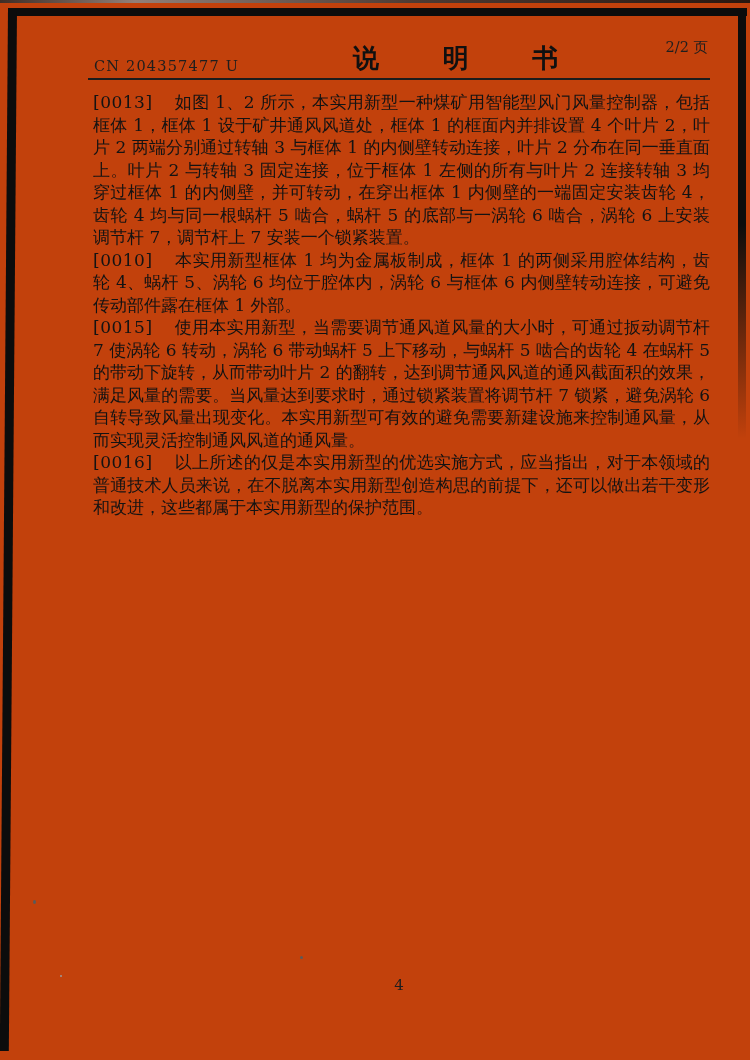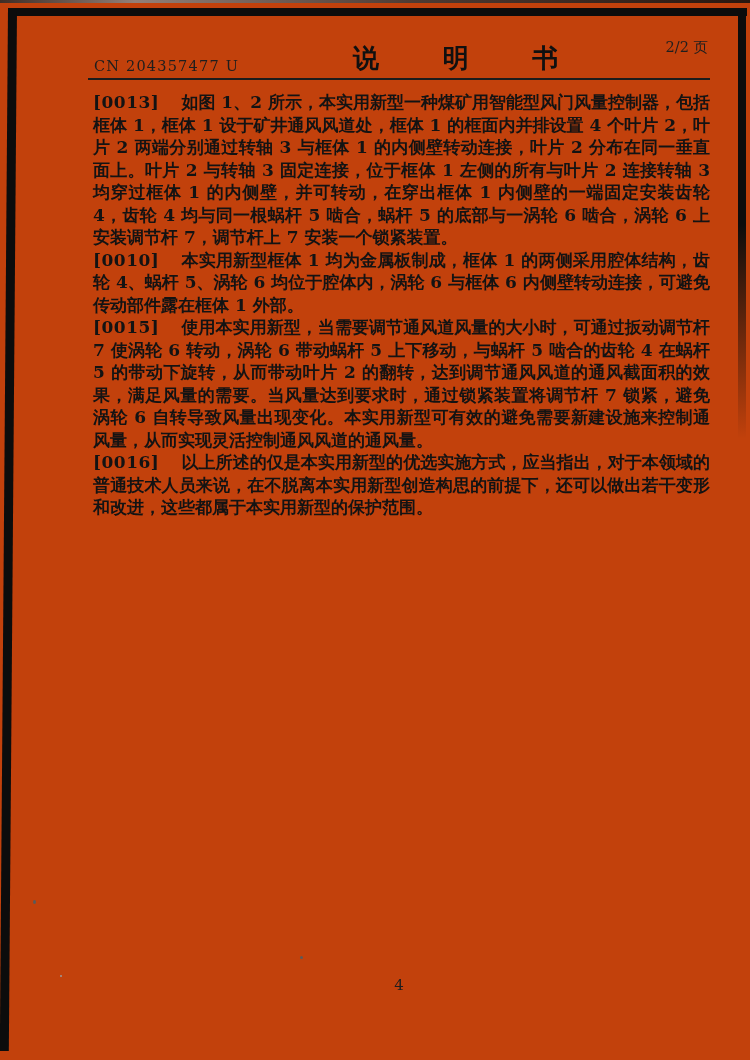--- a/index.html
+++ b/index.html
@@ -52,21 +52,21 @@
   .page-indicator {
     position: absolute; right: 2px; bottom: 21px;
     font-size: 14.5px; color: #1e1e1e; white-space: nowrap;
   }
 
   .body {
     margin: 11px 0 0 5px; width: 617px;
     font-size: 17px; line-height: 22.5px;
     text-align: justify;
     color: #131313;
-    font-weight: 700;
+    font-weight: 400;
   }
   .para { margin: 0; }
   .pnum { margin-right: 22px; letter-spacing: 0.5px; white-space: nowrap; }
 
   .page-number {
     position: absolute; top: 976px; left: 88px; width: 622px;
     text-align: center; font-size: 15px; color: #1e1e1e;
   }
 </style>
 </head>

